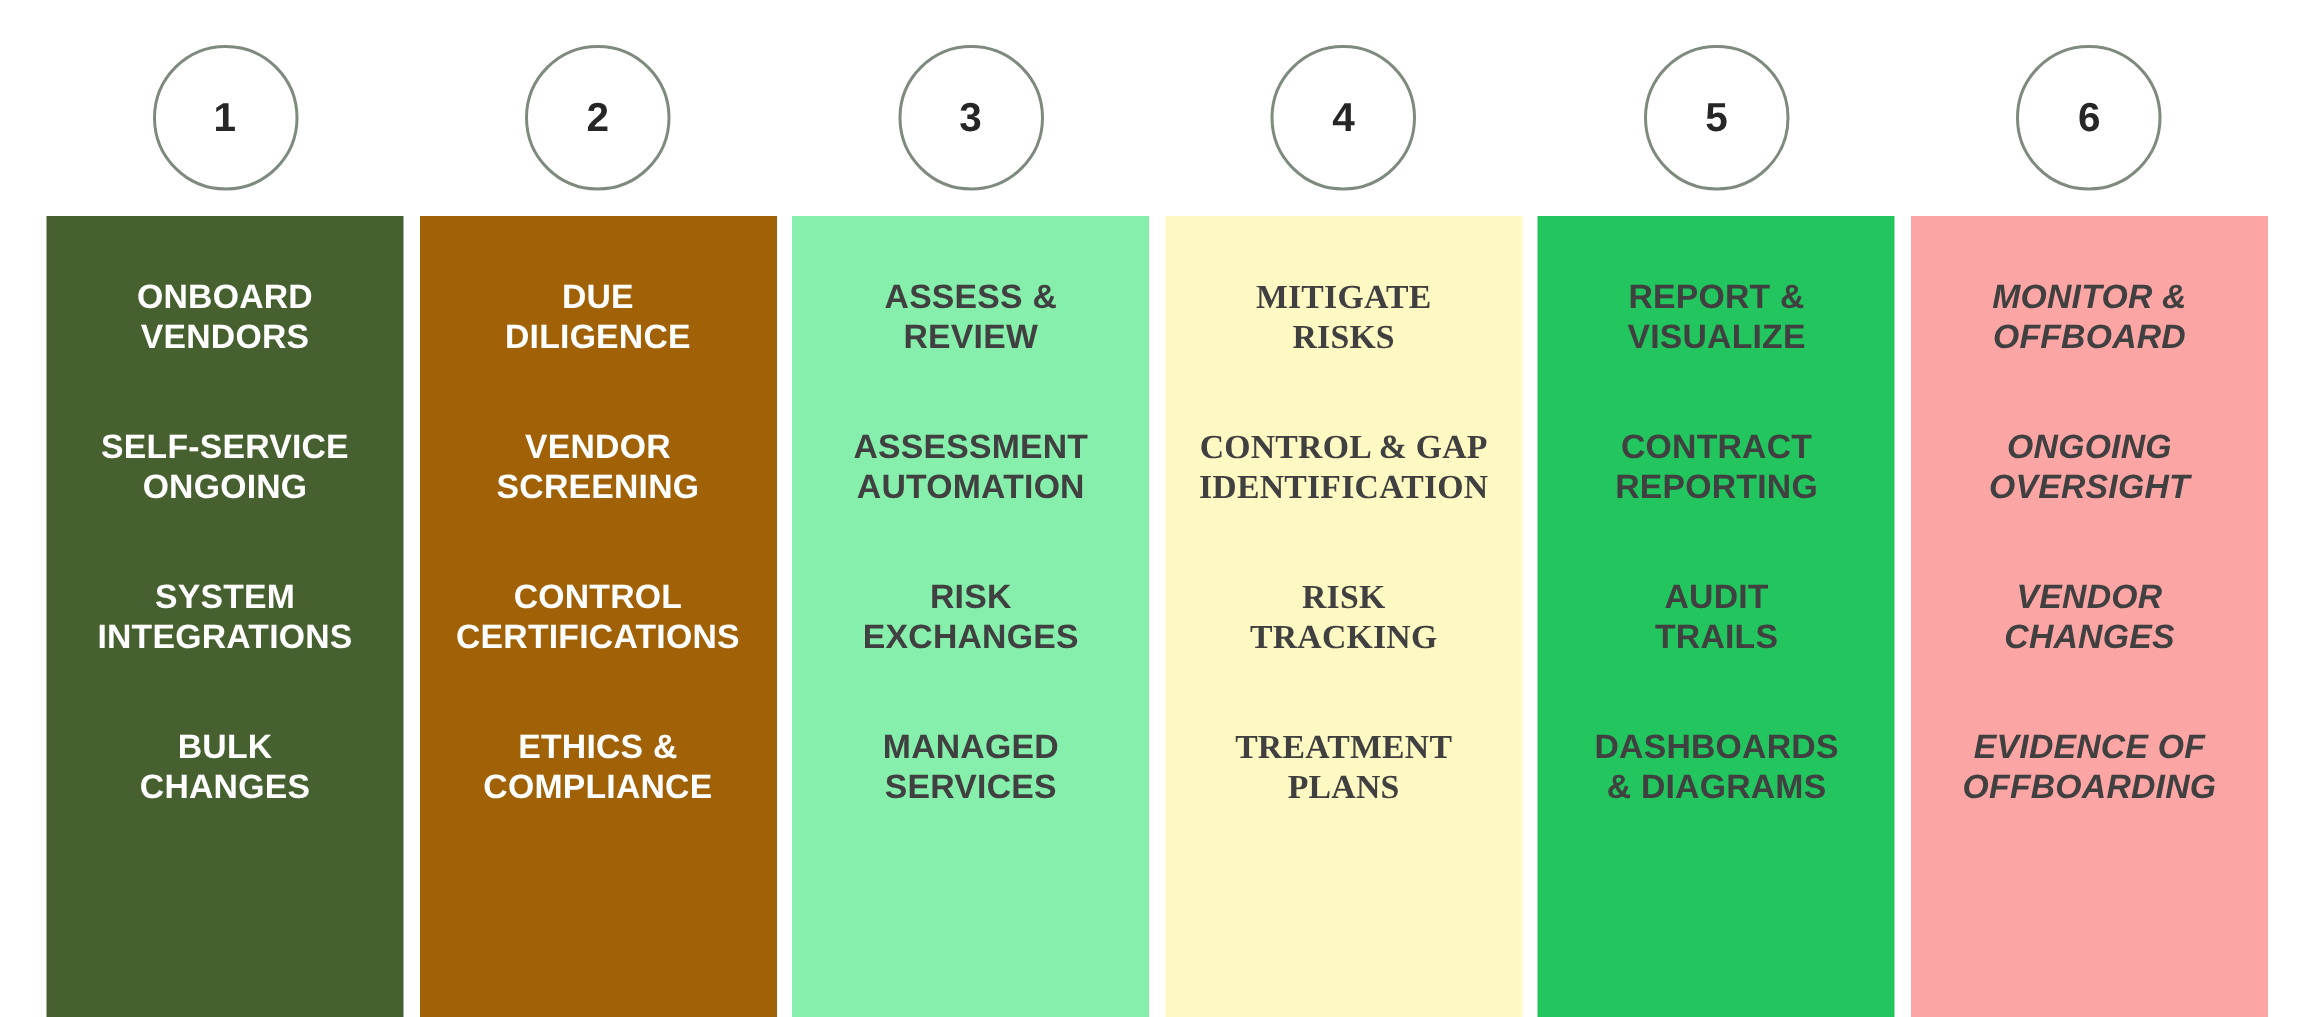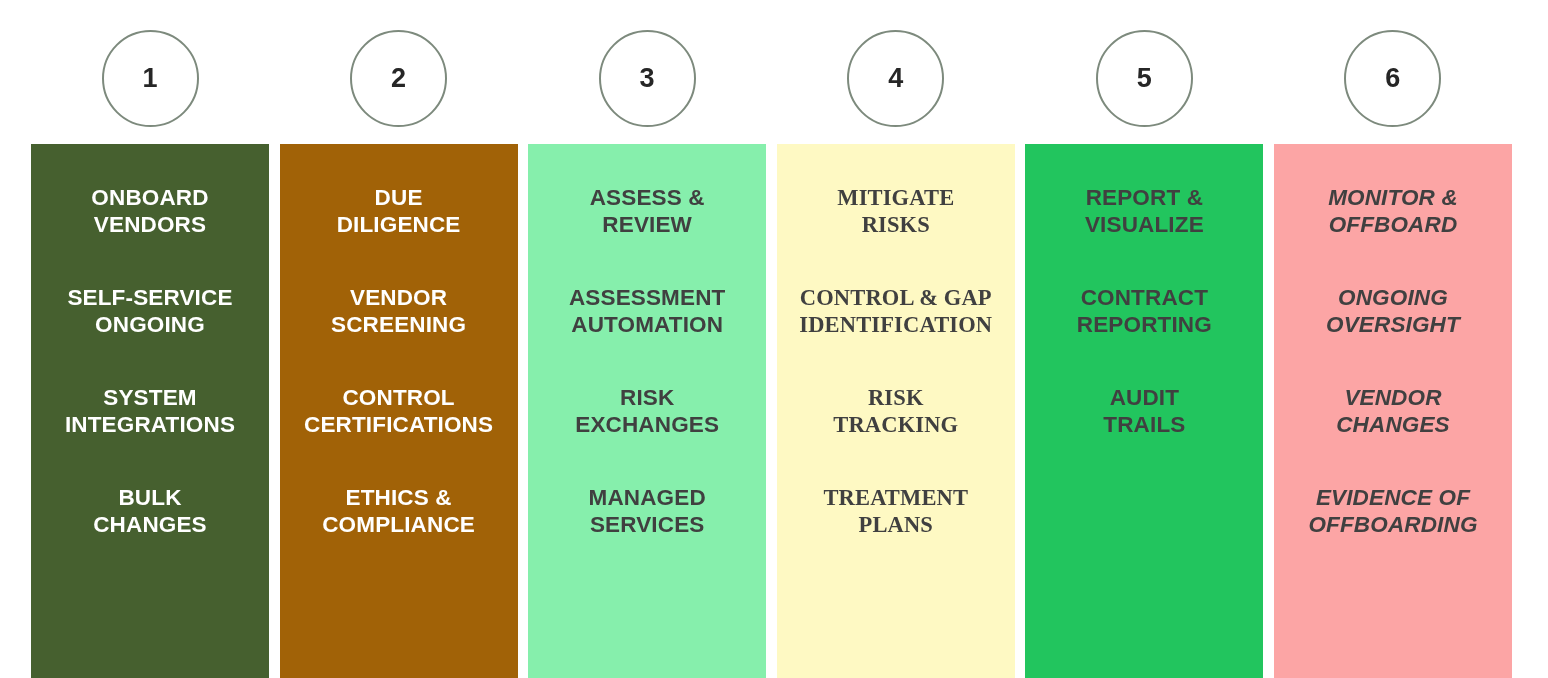--- a/index.html
+++ b/index.html
@@ -169,20 +169,22 @@
       <div class="card dark-text" style="background-color: #22c55e;">
         <div class="card-title">REPORT &amp;
 VISUALIZE</div>
         <div class="spacer-1"></div>
         <div class="card-item">CONTRACT
 REPORTING</div>
         <div class="spacer-2"></div>
         <div class="card-item">AUDIT
 TRAILS</div>
         <div class="spacer-3"></div>
+        <div class="card-item">DASHBOARDS
+&amp; DIAGRAMS</div>
       </div>
     </div>
 
     <div class="column">
       <div class="step-circle" style="border-color: rgb(125, 138, 125); background-color: rgb(255, 255, 255);">
         <span class="step-number" style="color: rgb(38, 38, 38);">6</span>
       </div>
       <div class="card dark-text" style="background-color: #fca5a5; font-style: italic;">
         <div class="card-title">MONITOR &amp;
 OFFBOARD</div>

